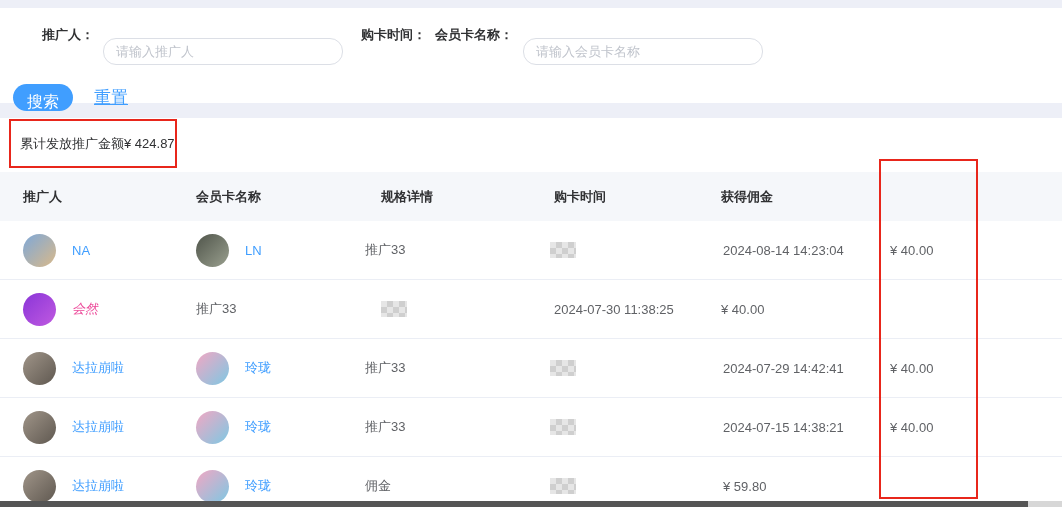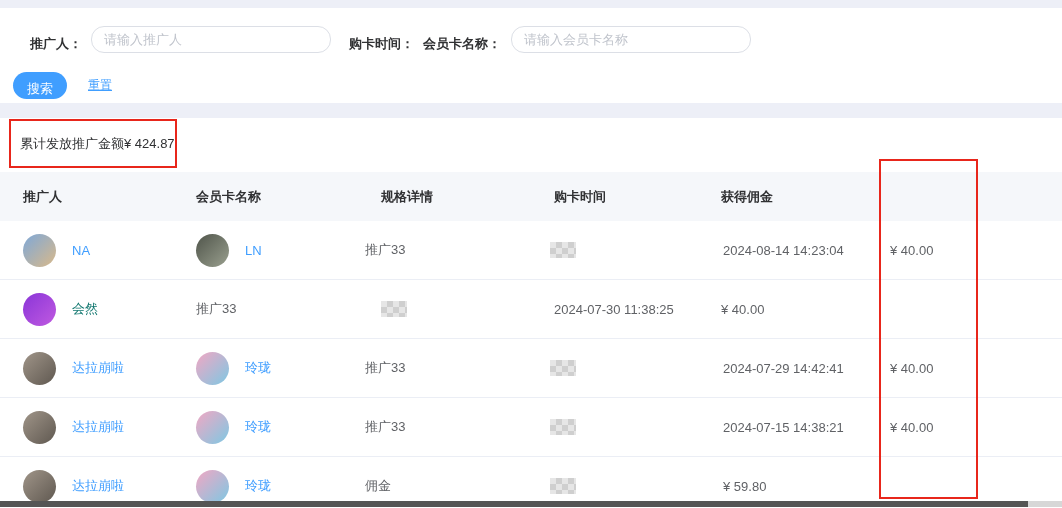--- a/index.html
+++ b/index.html
@@ -7,41 +7,41 @@
   body {
     font-family:"Liberation Sans","DejaVu Sans",sans-serif;
     background:#edeff7;
     position:relative;
     font-size:13px;
     color:#303133;
   }
   .panel { background:#fff; }
   
   .form-panel { position:absolute; left:0; top:8px; width:1062px; height:95px; }
-  .form-row { display:flex; align-items:flex-end; padding-top:18px; padding-left:30px; }
+  .form-row { display:flex; align-items:flex-start; padding-top:18px; padding-left:42px; }
   .f-label { font-weight:700; color:#303133; white-space:nowrap; }
   .f-input {
     height:27px; border:1px solid #dcdfe6; border-radius:13px;
     padding:0 12px; font-size:13px; color:#606266; outline:none;
-    font-family:inherit; background:#fff;
+    font-family:inherit; background:#fff;margin-top:12px;
   }
   .f-input::placeholder { color:#c0c4cc; }
   .inp-wrap { position:relative; display:flex; align-items:center; }
   .inp1 { width:240px; margin-left:9px; }
   .lbl2 { margin-left:18px; }
   .inp2 { width:243px; margin-left:9px; padding-right:30px; }
   .cal-icon { position:absolute; right:10px; top:6px; width:14px; height:14px; color:#c0c4cc; }
   .lbl3 { margin-left:9px; }
   .inp3 { width:240px; margin-left:10px; }
   .btn-row { display:flex; align-items:center; margin-top:19px; padding-left:13px; }
   .search-btn {
-    border:none; color:#fff; font-size:13px; font-family:inherit;
+    border:none; color:#fff; font-size:16px; font-family:inherit;
     height:27px; padding:8px 14px; border-radius:14px; cursor:pointer;
   }
-  .reset-link { margin-left:21px; text-decoration:underline; cursor:pointer; font-size:12px; }
+  .reset-link { margin-left:21px; text-decoration:underline; cursor:pointer; font-size:17px; }
   
   .main-panel { position:absolute; left:0; top:118px; width:1062px; height:390px; overflow:hidden; }
   .summary { padding:17px 0 0 20px; color:#303133; height:54px; }
   .summary .amt { }
   .thead { display:flex; height:49px; align-items:center; background:#f5f7fa; }
   .th { font-weight:700; color:#303133; padding-left:23px; white-space:nowrap; }
   .c0{width:173px;} .c1{width:169px;} .c2{width:185px;} .c3{width:173px;} .c4{width:167px;} .c5{width:195px;}
   .trow { display:flex; align-items:center; height:59px; border-bottom:1px solid #ebeef5; background:#fff; }
   .td { padding-left:23px; color:#606266; display:flex; align-items:center; white-space:nowrap; }
   .avatar { width:33px; height:33px; border-radius:50%; flex:0 0 33px; }
@@ -105,21 +105,21 @@
     <div class="td c3">
       <span class="censor"></span>
     </div>
     <div class="td c4">2024-08-14 14:23:04</div>
     <div class="td c5">¥ 40.00</div>
   </div>
 
   <div class="trow">
     <div class="td c0">
       <span class="avatar" style="background: linear-gradient(135deg, rgb(138, 53, 216), rgb(192, 90, 224));"></span>
-      <a class="uname" style="color: #0f766e;">会然</a>
+      <a class="uname" style="color: #ec4899; font-style: italic;">会然</a>
     </div>
     <div class="td c2">推广33</div>
     <div class="td c3">
       <span class="censor"></span>
     </div>
     <div class="td c4">2024-07-30 11:38:25</div>
     <div class="td c5">¥ 40.00</div>
   </div>
 
   <div class="trow">

